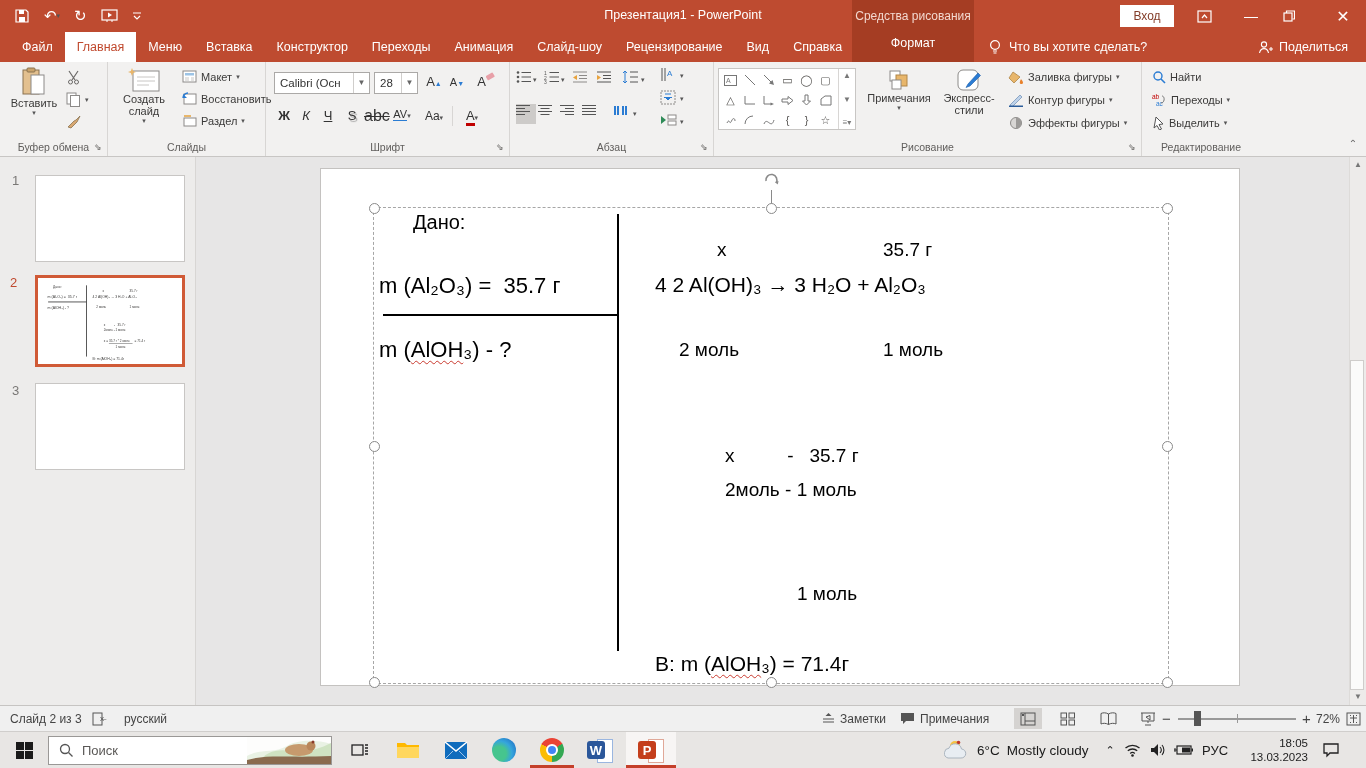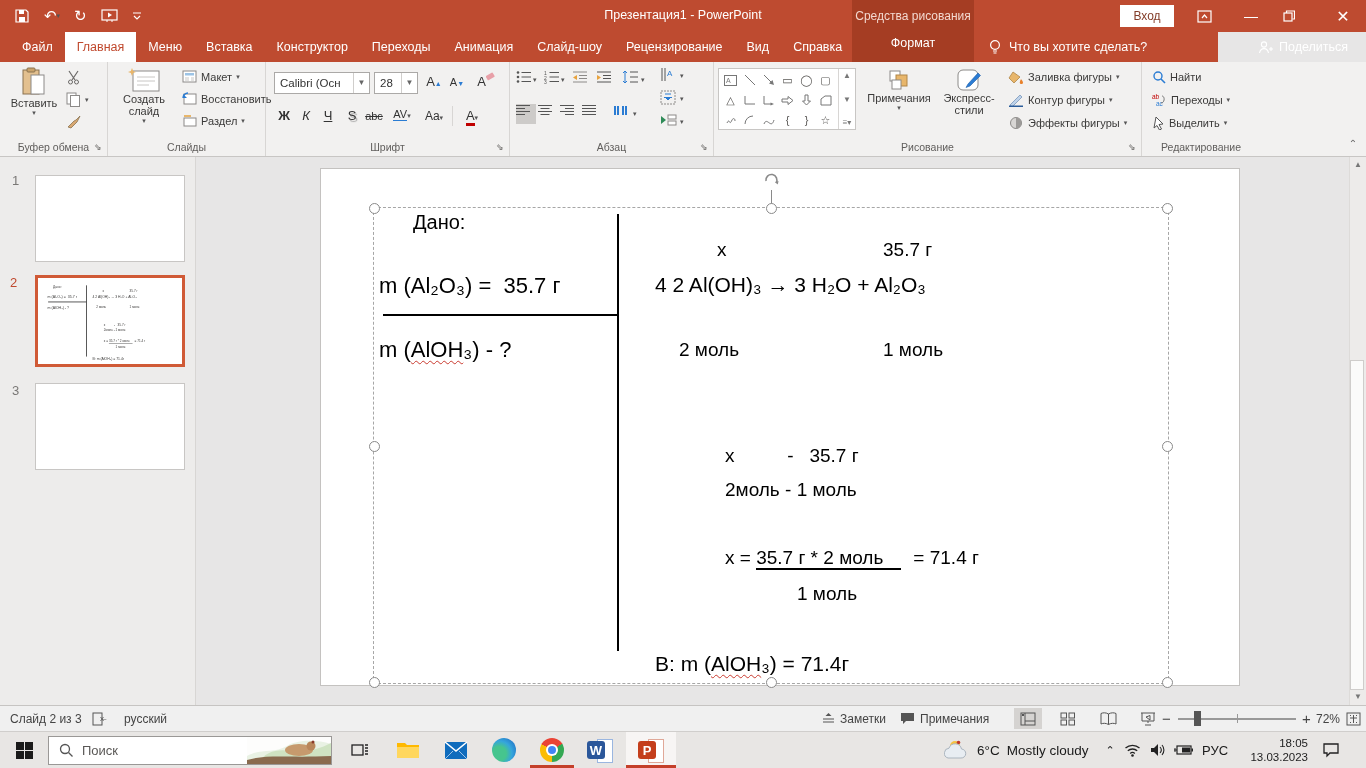--- a/index.html
+++ b/index.html
@@ -8,21 +8,21 @@
   .titlebar{position:absolute;left:0;top:0;width:1366px;height:32px;background:#BE4B30;color:#fff;}
   .qat{position:absolute;left:14px;top:4px;height:24px;display:flex;align-items:center;gap:14px;}
   .qat .qbtn{display:flex;align-items:center;color:#fff;font-size:15px;cursor:default;}
   .win-title{position:absolute;left:0;right:0;top:8px;text-align:center;font-size:12.5px;color:#fff;pointer-events:none;}
   .ctxblock{position:absolute;left:852px;top:0;width:122px;height:62px;background:#A53D23;z-index:3;}
   .ctxblock .ctxtitle{display:block;text-align:center;font-size:12px;color:#F3D8CF;margin-top:9px;}
   .ctxblock .ctxtab{display:block;text-align:center;font-size:12.5px;color:#fff;margin-top:13px;}
   .signin{position:absolute;left:1120px;top:5px;width:54px;height:22px;background:#fff;color:#833C28;font-size:12px;text-align:center;line-height:22px;}
   .winctl{position:absolute;top:0;height:32px;width:36px;display:flex;align-items:center;justify-content:center;color:#fff;}
   
-  .tabrow{position:absolute;left:0;top:32px;width:1218px;height:30px;background:#BE4B30;}
+  .tabrow{position:absolute;left:0;top:32px;width:1366px;height:30px;background:#BE4B30;}
   .tabs{position:absolute;left:10px;top:0;height:30px;display:flex;}
   .tab{padding:0 12px;line-height:30px;font-size:12.5px;color:#fff;white-space:nowrap;}
   .tab.active{background:#fff;color:#C0492E;}
   .tellme{position:absolute;left:988px;top:0;height:30px;display:flex;align-items:center;gap:7px;color:#fff;font-size:12.5px;}
   .share{position:absolute;left:1258px;top:0;height:30px;display:flex;align-items:center;gap:6px;color:#fff;font-size:12.5px;}
   
   .ribbon{position:absolute;left:0;top:62px;width:1366px;height:95px;background:#F2F1F0;border-bottom:1px solid #C8C6C4;box-sizing:border-box;}
   .group{position:absolute;top:0;height:94px;border-right:1px solid #D8D6D4;box-sizing:border-box;}
   .glabel{position:absolute;left:0;right:0;bottom:3px;text-align:center;font-size:10.5px;color:#605E5C;}
   .launcher{position:absolute;right:3px;bottom:4px;width:10px;height:10px;color:#605E5C;font-size:9px;line-height:10px;}
@@ -251,21 +251,21 @@
       </div>
       <span class="fbtn" style="left:158px;top:10px;"><span>A</span><span class="arr" style="color:#2B7CD3;">▲</span></span>
       <span class="fbtn" style="left:181px;top:10px;font-size:11px;"><span>A</span><span class="arr" style="color:#2B7CD3;">▼</span></span>
       <span class="fbtn" style="left:210px;top:10px;"><span>A</span><svg width="9" height="9" viewBox="0 0 9 9" style="display:inline;vertical-align:top;">
             <rect x="0" y="2" width="8" height="5" rx="1" fill="#E8A0A8" transform="rotate(-30 4 4)"></rect>
           </svg></span>
       <span class="fbtn" style="left:8px;top:44px;font-weight:bold;">Ж</span>
       <span class="fbtn" style="left:30px;top:44px;font-style:italic;">К</span>
       <span class="fbtn" style="left:52px;top:44px;text-decoration:underline;">Ч</span>
       <span class="fbtn" style="left:76px;top:44px;text-shadow:1.5px 1.5px 1px #AAA;">S</span>
-      <span class="fbtn" style="left:98px;top:44px;font-size:11px;text-decoration:line-through;">abc</span>
+      <span class="fbtn" style="left:98px;top:44px;font-size:16px;text-decoration:line-through;">abc</span>
       <span class="fbtn" style="left:126px;top:42px;font-size:11px;"><span style="border-bottom:1px solid #2B7CD3;">AV</span><span class="arr">▾</span></span>
       <span class="fbtn" style="left:158px;top:44px;font-size:12px;"><span>Aa</span><span class="arr">▾</span></span>
       <span style="position:absolute;left:186px;top:44px;width:1px;height:20px;background:#D8D6D4;"></span>
       <span class="fbtn" style="left:196px;top:44px;"><span style="border-bottom:3px solid #C00000;line-height:15px;display:inline-block;">А</span><span class="arr">▾</span></span>
       <div class="glabel">Шрифт</div>
       <span class="launcher">⇘</span>
     </div>
 
     <div class="group" style="left:510px;width:204px;">
       <span class="fbtn" style="left:6px;top:8px;">
@@ -539,21 +539,20 @@
       <div class="hline" style="left:62px;top:145px;width:234px;"></div>
       <div class="sc" style="left:58px;top:168px;font-size:22px;"><span>m (</span><span class="wavy">AlOH</span><span>₃) - ?</span></div>
       <div class="vline" style="left:296px;top:45px;height:437px;"></div>
       <div class="sc" style="left:396px;top:70px;font-size:19px;">x</div>
       <div class="sc" style="left:562px;top:70px;font-size:19px;">35.7 г</div>
       <div class="sc" style="left:334px;top:104px;font-size:21px;">4 2 Al(OH)₃ → 3 H₂O + Al₂O₃</div>
       <div class="sc" style="left:358px;top:170px;font-size:19px;">2 моль</div>
       <div class="sc" style="left:562px;top:170px;font-size:19px;">1 моль</div>
       <div class="sc" style="left:404px;top:276px;font-size:19px;">x          -   35.7 г</div>
       <div class="sc" style="left:404px;top:310px;font-size:19px;">2моль - 1 моль</div>
-      <div class="sc" style="left:404px;top:378px;font-size:19px;"><span>x = </span><span class="frac-u">35.7 г * 2 моль</span><span class="calc-eq">= 71.4 г</span></div>
       <div class="sc" style="left:476px;top:414px;font-size:19px;">1 моль</div>
       <div class="sc" style="left:334px;top:483px;font-size:21px;"><span>В: m (</span><span class="wavy">AlOH</span><span>₃) = 71.4г</span></div>
 
       <div class="selrect">
         <div class="rotwrap">
           <svg width="18" height="18" viewBox="0 0 18 18">
               <path d="M4 9a5.5 5.5 0 1110 2" fill="none" stroke="#8A8A8A" stroke-width="1.6"></path>
               <path d="M16.5 9l-3.5 1 2.8 2.6z" fill="#8A8A8A"></path>
             </svg>
           <div class="rotstem"></div>

